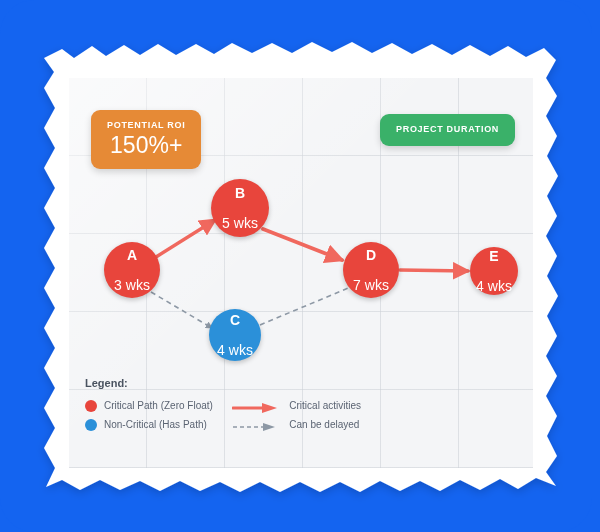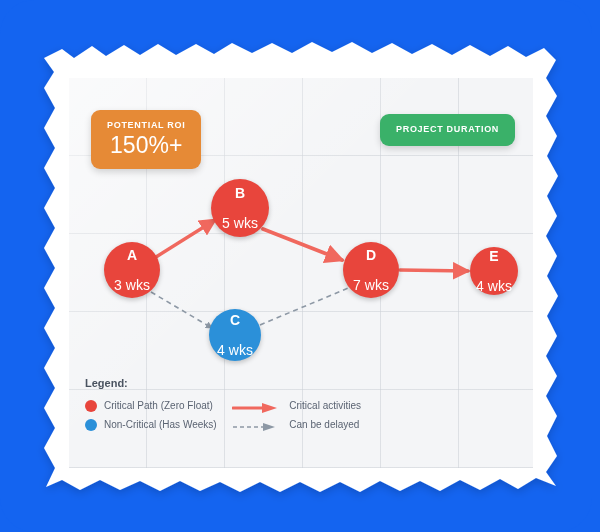--- a/index.html
+++ b/index.html
@@ -270,21 +270,21 @@
   <div id="legend">
     <div id="legend-title">Legend:</div>
     <div class="legend-cols">
       <div class="legend-col left">
         <div class="legend-row">
           <span class="legend-dot red"></span>
           <span class="legend-text">Critical Path (Zero Float)</span>
         </div>
         <div class="legend-row">
           <span class="legend-dot blue"></span>
-          <span class="legend-text">Non-Critical (Has Weeks)</span>
+          <span class="legend-text">Non-Critical (Has Path)</span>
         </div>
       </div>
       <div class="legend-col right">
         <div class="legend-row">
           <span class="legend-sample">
             <svg width="48" height="12" viewBox="0 0 48 12" xmlns="http://www.w3.org/2000/svg">
               <line x1="1" y1="6" x2="32" y2="6" stroke="#f0685e" stroke-width="3" stroke-linecap="round"></line>
               <path d="M 30 1 L 45 6 L 30 11 z" fill="#f0685e"></path>
             </svg>
           </span>

